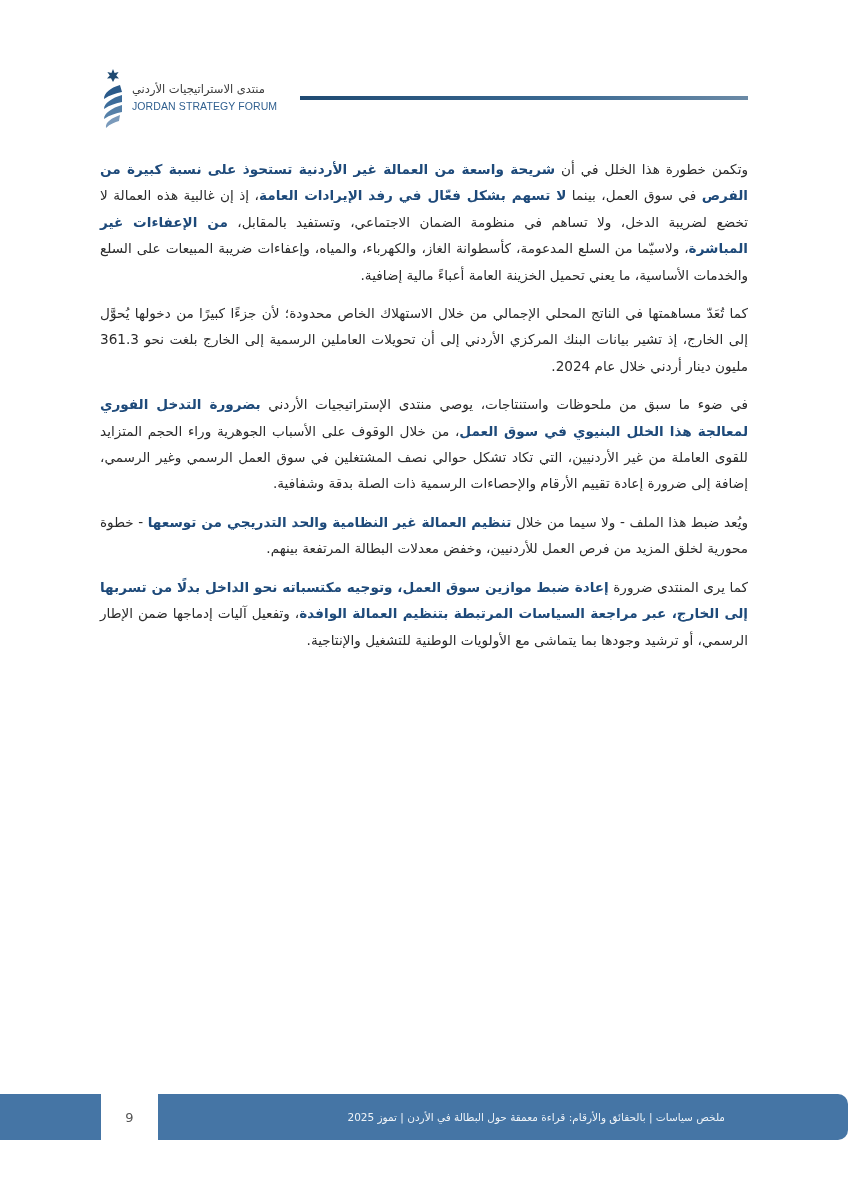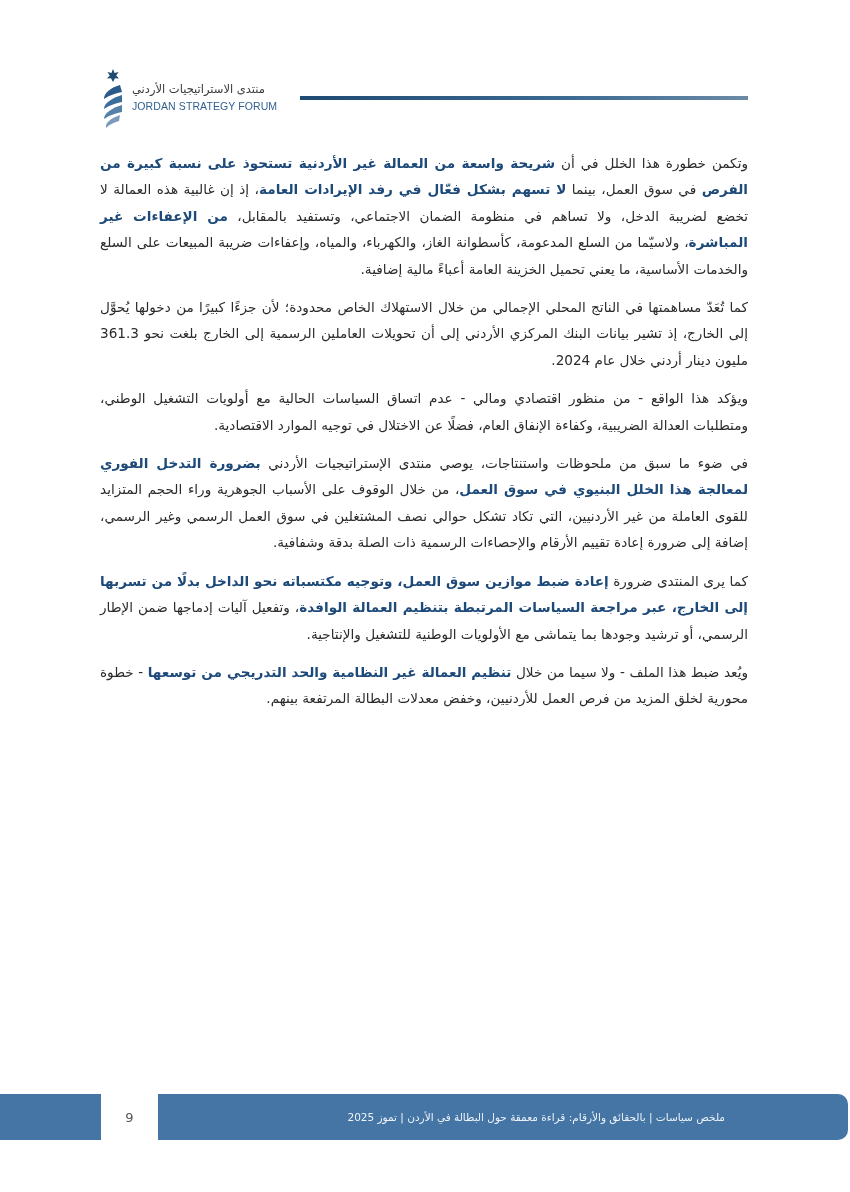--- a/index.html
+++ b/index.html
@@ -9,21 +9,21 @@
     }
     .header { position: absolute; left: 0; top: 0; width: 850px; height: 140px; }
     .logo { position: absolute; left: 100px; top: 68px; width: 170px; height: 62px; }
     .logo-mark { position: absolute; left: 0; top: 0; width: 26px; height: 62px; }
     .logo-ar { position: absolute; left: 32px; top: 14px; font-size: 11.5px; color: #3a3a3a; direction: rtl; white-space: nowrap; }
     .logo-en { position: absolute; left: 32px; top: 32px; font-family: "Liberation Sans", sans-serif; font-size: 10.5px; color: #2f5f8f; letter-spacing: 0.1px; white-space: nowrap; text-align: right; }
     .header-rule { position: absolute; left: 300px; top: 96px; width: 448px; height: 4px;
       background: linear-gradient(to right, #1f4a72, #3b6a93 60%, #6b8aa6); }
 
     .content {
-      position: absolute; left: 100px; top: 150px; width: 648px;
+      position: absolute; left: 100px; top: 156px; width: 648px;
       direction: rtl; text-align: justify; text-align-last: right;
       font-size: 13.6px; line-height: 26.4px;
     }
     .content p { margin: 0 0 12px 0; }
     .hl { color: #1e4a7a; font-weight: bold; }
     .section-title {
       margin: 28px 0 4px 0; font-size: 17px; font-weight: bold; color: #1f3f66; line-height: 26px;
     }
     .section-title .num { margin-left: 10px; }
 
@@ -56,26 +56,25 @@
     <div class="logo-ar">منتدى الاستراتيجيات الأردني</div>
     <div class="logo-en">JORDAN STRATEGY FORUM</div>
   </div>
   <div class="header-rule"></div>
 </div>
 
 <div class="content">
   <div id="paras-top">
       <p><span>وتكمن خطورة هذا الخلل في أن </span><span class="hl">شريحة واسعة من العمالة غير الأردنية تستحوذ على نسبة كبيرة من الفرص</span><span> في سوق العمل، بينما </span><span class="hl">لا تسهم بشكل فعّال في رفد الإيرادات العامة</span><span>، إذ إن غالبية هذه العمالة لا تخضع لضريبة الدخل، ولا تساهم في منظومة الضمان الاجتماعي، وتستفيد بالمقابل، </span><span class="hl">من الإعفاءات غير المباشرة</span><span>، ولاسيّما من السلع المدعومة، كأسطوانة الغاز، والكهرباء، والمياه، وإعفاءات ضريبة المبيعات على السلع والخدمات الأساسية، ما يعني تحميل الخزينة العامة أعباءً مالية إضافية.</span></p>
       <p><span>كما تُعَدّ مساهمتها في الناتج المحلي الإجمالي من خلال الاستهلاك الخاص محدودة؛ لأن جزءًا كبيرًا من دخولها يُحوَّل إلى الخارج، إذ تشير بيانات البنك المركزي الأردني إلى أن تحويلات العاملين الرسمية إلى الخارج بلغت نحو 361.3 مليون دينار أردني خلال عام 2024.</span></p>
-      <p><span>ويؤكد هذا الواقع - من منظور اقتصادي ومالي - عدم اتساق السياسات الحالية مع أولويات التشغيل الوطني، ومتطلبات العدالة الضريبية، وكفاءة الإنفاق العام، فضلًا عن الاختلال في توجيه الموارد الاقتصادية.</span></p>
     </div>
   <div id="paras-section">
       <p><span>في ضوء ما سبق من ملحوظات واستنتاجات، يوصي منتدى الإستراتيجيات الأردني </span><span class="hl">بضرورة التدخل الفوري لمعالجة هذا الخلل البنيوي في سوق العمل</span><span>، من خلال الوقوف على الأسباب الجوهرية وراء الحجم المتزايد للقوى العاملة من غير الأردنيين، التي تكاد تشكل حوالي نصف المشتغلين في سوق العمل الرسمي وغير الرسمي، إضافة إلى ضرورة إعادة تقييم الأرقام والإحصاءات الرسمية ذات الصلة بدقة وشفافية.</span></p>
+      <p><span>ويُعد ضبط هذا الملف - ولا سيما من خلال </span><span class="hl">تنظيم العمالة غير النظامية والحد التدريجي من توسعها</span><span> - خطوة محورية لخلق المزيد من فرص العمل للأردنيين، وخفض معدلات البطالة المرتفعة بينهم.</span></p>
       <p><span>كما يرى المنتدى ضرورة </span><span class="hl">إعادة ضبط موازين سوق العمل، وتوجيه مكتسباته نحو الداخل بدلًا من تسربها إلى الخارج، عبر مراجعة السياسات المرتبطة بتنظيم العمالة الوافدة</span><span>، وتفعيل آليات إدماجها ضمن الإطار الرسمي، أو ترشيد وجودها بما يتماشى مع الأولويات الوطنية للتشغيل والإنتاجية.</span></p>
-      <p><span>ويُعد ضبط هذا الملف - ولا سيما من خلال </span><span class="hl">تنظيم العمالة غير النظامية والحد التدريجي من توسعها</span><span> - خطوة محورية لخلق المزيد من فرص العمل للأردنيين، وخفض معدلات البطالة المرتفعة بينهم.</span></p>
     </div>
 </div>
 
 <div class="footer">
   <div class="page-box">
     <span>9</span>
   </div>
   <div class="footer-text">ملخص سياسات | بالحقائق والأرقام: قراءة معمقة حول البطالة في الأردن | تموز 2025</div>
 </div>
 

